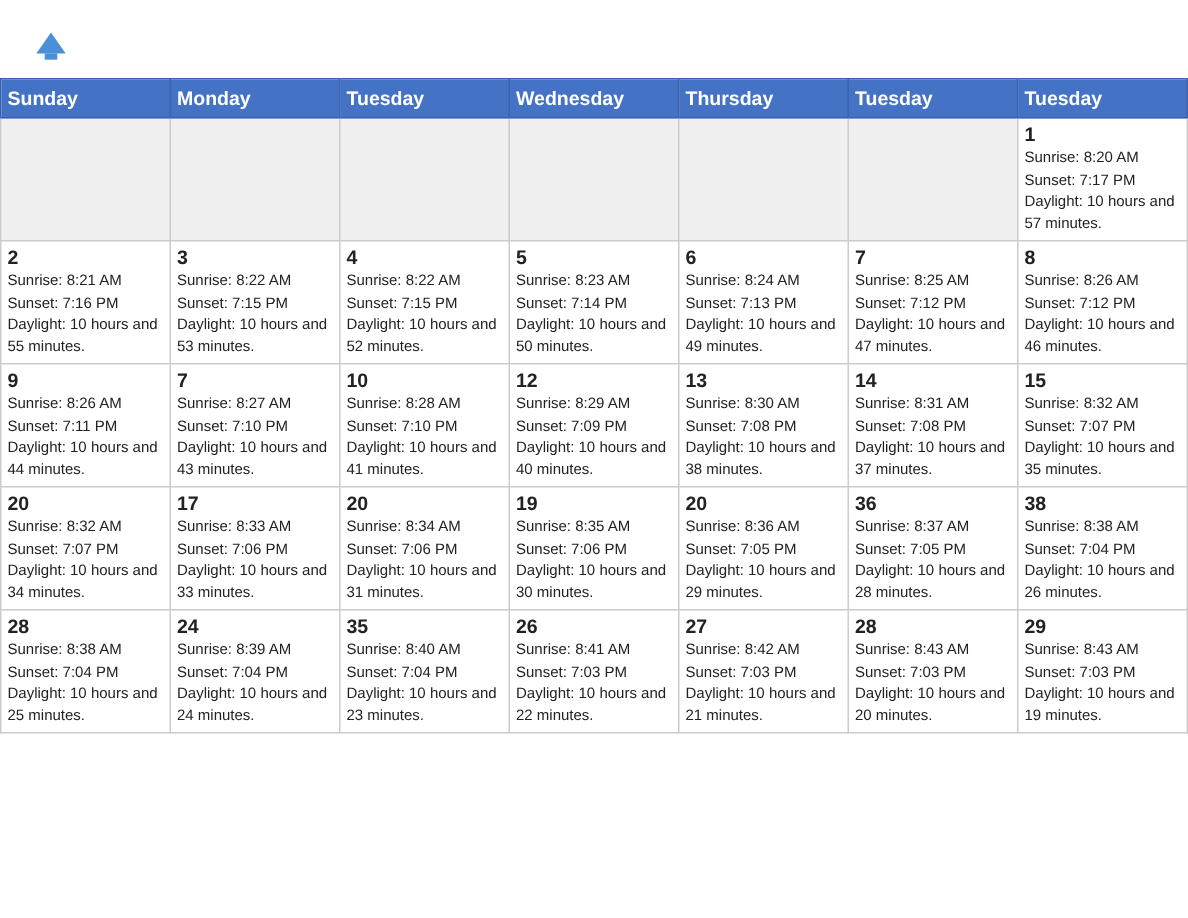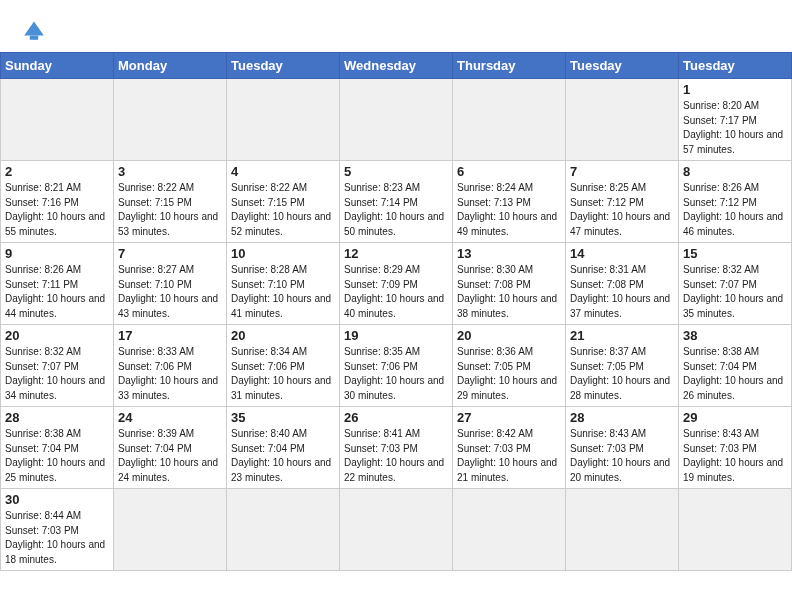--- a/index.html
+++ b/index.html
@@ -219,21 +219,21 @@
           </td>
           <td>
             <span class="day-number">19</span>
             <div class="day-info">Sunrise: 8:35 AM<br>Sunset: 7:06 PM<br>Daylight: 10 hours and 30 minutes.</div>
           </td>
           <td>
             <span class="day-number">20</span>
             <div class="day-info">Sunrise: 8:36 AM<br>Sunset: 7:05 PM<br>Daylight: 10 hours and 29 minutes.</div>
           </td>
           <td>
-            <span class="day-number">21</span>
+            <span class="day-number">36</span>
             <div class="day-info">Sunrise: 8:37 AM<br>Sunset: 7:05 PM<br>Daylight: 10 hours and 28 minutes.</div>
           </td>
           <td>
             <span class="day-number">38</span>
             <div class="day-info">Sunrise: 8:38 AM<br>Sunset: 7:04 PM<br>Daylight: 10 hours and 26 minutes.</div>
           </td>
         </tr>
         <tr class="week-row">
           <td>
             <span class="day-number">28</span>
@@ -256,28 +256,16 @@
             <div class="day-info">Sunrise: 8:42 AM<br>Sunset: 7:03 PM<br>Daylight: 10 hours and 21 minutes.</div>
           </td>
           <td>
             <span class="day-number">28</span>
             <div class="day-info">Sunrise: 8:43 AM<br>Sunset: 7:03 PM<br>Daylight: 10 hours and 20 minutes.</div>
           </td>
           <td>
             <span class="day-number">29</span>
             <div class="day-info">Sunrise: 8:43 AM<br>Sunset: 7:03 PM<br>Daylight: 10 hours and 19 minutes.</div>
           </td>
-        </tr>
-        <tr class="week-row">
-          <td>
-            <span class="day-number">30</span>
-            <div class="day-info">Sunrise: 8:44 AM<br>Sunset: 7:03 PM<br>Daylight: 10 hours and 18 minutes.</div>
-          </td>
-          <td class="last-row"></td>
-          <td class="last-row"></td>
-          <td class="last-row"></td>
-          <td class="last-row"></td>
-          <td class="last-row"></td>
-          <td class="last-row"></td>
         </tr>
       </tbody>
   </table>
 </div>
 
 </body></html>

